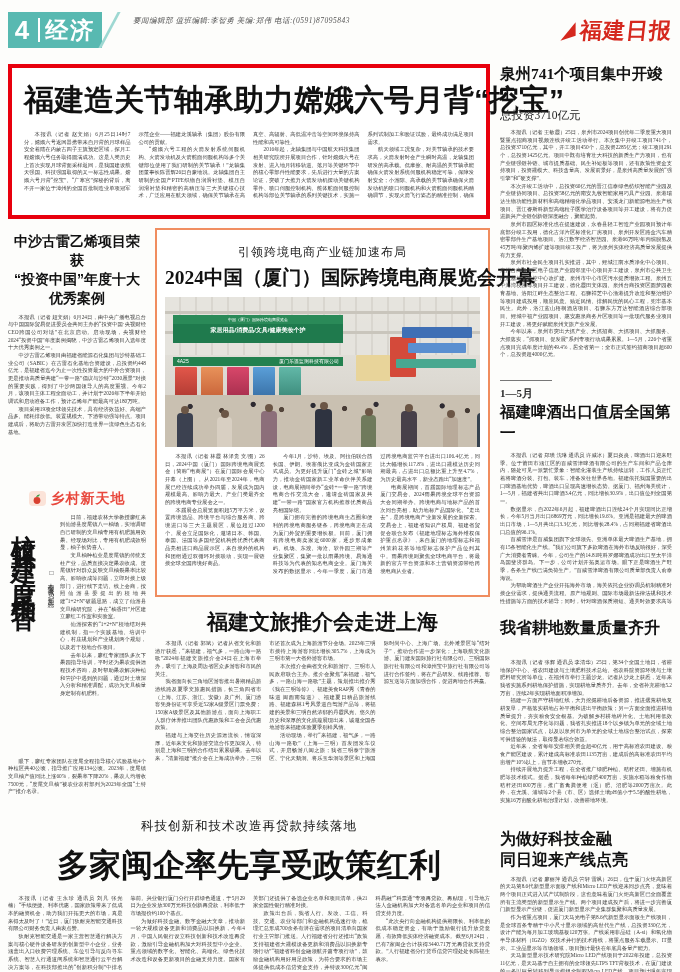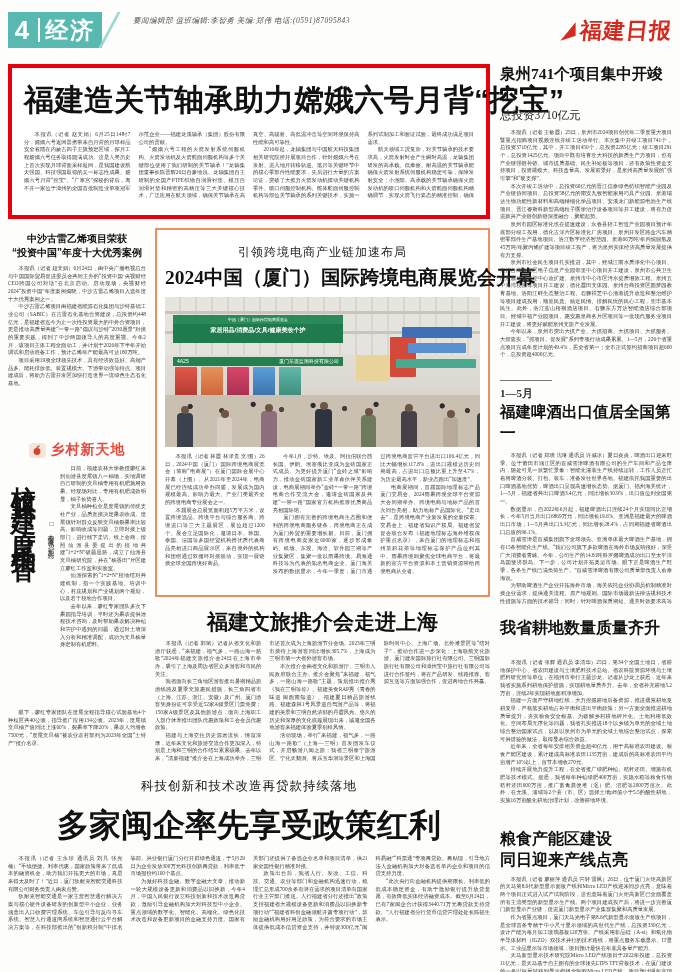--- a/index.html
+++ b/index.html
@@ -30,21 +30,21 @@
   .copy{font-size:5.3px;line-height:1.45;text-align:justify;color:#3a3a3a;overflow:hidden;column-fill:auto;}
   
   .lead-box{border:4px solid #e8000d;padding:10px 12px 8px 12px;background:#fff;}
   .lead-h{font-family:"Liberation Sans",sans-serif;font-weight:900;font-size:30px;letter-spacing:0;
           text-align:center;color:#111;margin:2px 0 10px 0;white-space:nowrap;}
   .cols4{column-count:4;column-gap:8px;height:76px;}
   
   .mid{display:flex;gap:9px;margin-top:9px;}
   .left-col{width:138px;flex:none;}
   .center-col{flex:1;min-width:0;}
-  .eth-h{font-family:"Liberation Sans",sans-serif;font-weight:900;font-size:10px;text-align:center;
+  .eth-h{font-family:"Liberation Sans",sans-serif;font-weight:900;font-size:14px;text-align:center;
          line-height:1.35;color:#111;margin:4px 0 6px 0;}
   .col1{column-count:1;height:116px;}
   .rural{display:flex;align-items:center;justify-content:center;gap:5px;margin:8px 0 6px 0;}
   .rural-ic{width:17px;height:15px;background:#fbe3d8;border-radius:4px;display:flex;align-items:center;justify-content:center;}
   .rural-lb{color:#e8483d;font-weight:900;font-size:14px;font-family:"Liberation Sans",sans-serif;letter-spacing:1px;}
   .pomelo{display:flex;gap:5px;}
   .v-head{writing-mode:vertical-rl;font-size:25px;font-weight:900;font-family:"Liberation Sans",sans-serif;
           color:#111;letter-spacing:8px;height:238px;flex:none;}
   .v-byline{writing-mode:vertical-rl;font-size:6.5px;color:#333;height:150px;margin-top:55px;flex:none;letter-spacing:2px;}
   .pomelo-copy{flex:1;height:212px;}
@@ -293,21 +293,21 @@
         <div class="copy col1 farm-copy">
             <p class="para">本报讯（记者 张辉 通讯员 李清华）25日，第34个全国土地日，省耕地保护中心、省农田建设与土壤肥料技术总站、省农科院资源环境与土壤肥料研究所等单位，在福州市举行主题沙龙。记者从沙龙上获悉，近年来我省实施系列耕地保护措施，实现耕地量质齐升。去年，全省补充耕地5.2万亩，连续2年实现耕地面积净增加。</p>
             <p class="para">福建一方面严守耕地红线，大力挖掘耕地后备资源，推进撂荒耕地复耕复垦，严格落实耕地占补平衡和进出平衡政策；另一方面全面推进耕地质量提升，夯实粮食安全根基。为破解乡村耕地碎片化、土地利用低效化、空间布局无序化等问题，我省扎实推进18个以乡镇为单元的全域土地综合整治国家试点，以及以泉州市为单元的全域土地综合整治试点，探索可供借鉴的做法，取得显著综合效益。</p>
             <p class="para">近年来，全省每年安排相关资金超40亿元，用于高标准农田建设、粮食产能区建设，累计建成高标准农田1135万亩，建成后的高标准农田平均亩增产10%以上，亩节本增收270元。</p>
             <p class="para">持续开展地力提升工程，在全省推广绿肥种植、秸秆还田、增施有机肥等技术模式。据悉，我省每年种植绿肥400万亩，实施水稻等粮食作物秸秆还田600万亩，推广畜禽粪便堆（沤）肥、沼肥等2000万亩次。此外，在尤溪、浦城等2个县（市、区）选择土壤pH值小于5.5的酸性耕地，实施16万亩酸化耕地治理计划，改善耕地环境。</p>
           </div>
       </div>
 
       <div>
         <div class="rr-h tm-h">
-          <div>粮食产能区建设</div>
+          <div>为做好科技金融</div>
           <div>同日迎来产线点亮</div>
         </div>
         <div class="copy col1 tm-copy">
             <p class="para">本报讯（记者 廖丽萍 通讯员 管轩 雷飒）26日，位于厦门火炬高新区的天马第8.6代新型显示面板产线和Micro LED产线迎来同步点亮，意味着两个项目正式进入试产试制阶段，这也意味着厦门火炬高新区已全面覆盖所有主流类型的新型显示生产线。两个项目建成投产后，将进一步完善厦门新型显示产业链，促进厦门新型显示产业集群集聚和高质量发展。</p>
             <p class="para">作为省重点项目，厦门天马光电子第8.6代新型显示面板生产线项目，是全球首条专精于中小尺寸显示领域的高世代生产线，总投资330亿元，设计产能为每月加工玻璃基板120万张。产线采用非晶硅（A-si）和氧化物半导体材料（IGZO）双技术并行的技术路线，将重点服务车载显示、IT显示、工业品显示等市场领域，项目预计最快在年底具备量产能力。</p>
             <p class="para">天马新型显示技术研究院Micro LED产线项目于2022年投建，总投资11亿元，是天马基于自主拥有的全球领先LTPS TFT背板技术，在厦门建设的一条以巨量转移到显示模组全制程Micro LED产线，项目预计明年实现小批量出货。</p>
             <p class="para">“厦门是全国唯一的国家光电子平板显示产业集群试点城市，聚集新型显示产业链上下游企业超2000家，拥有良好的产业发展基础。此次两个项目的点亮，也将助力厦门发力‘小而精’的新型显示领域，推动显示行业向价值链高端跃进。”中国电子视像行业协会副会长郭德辉说。</p>
           </div>
       </div>
 

